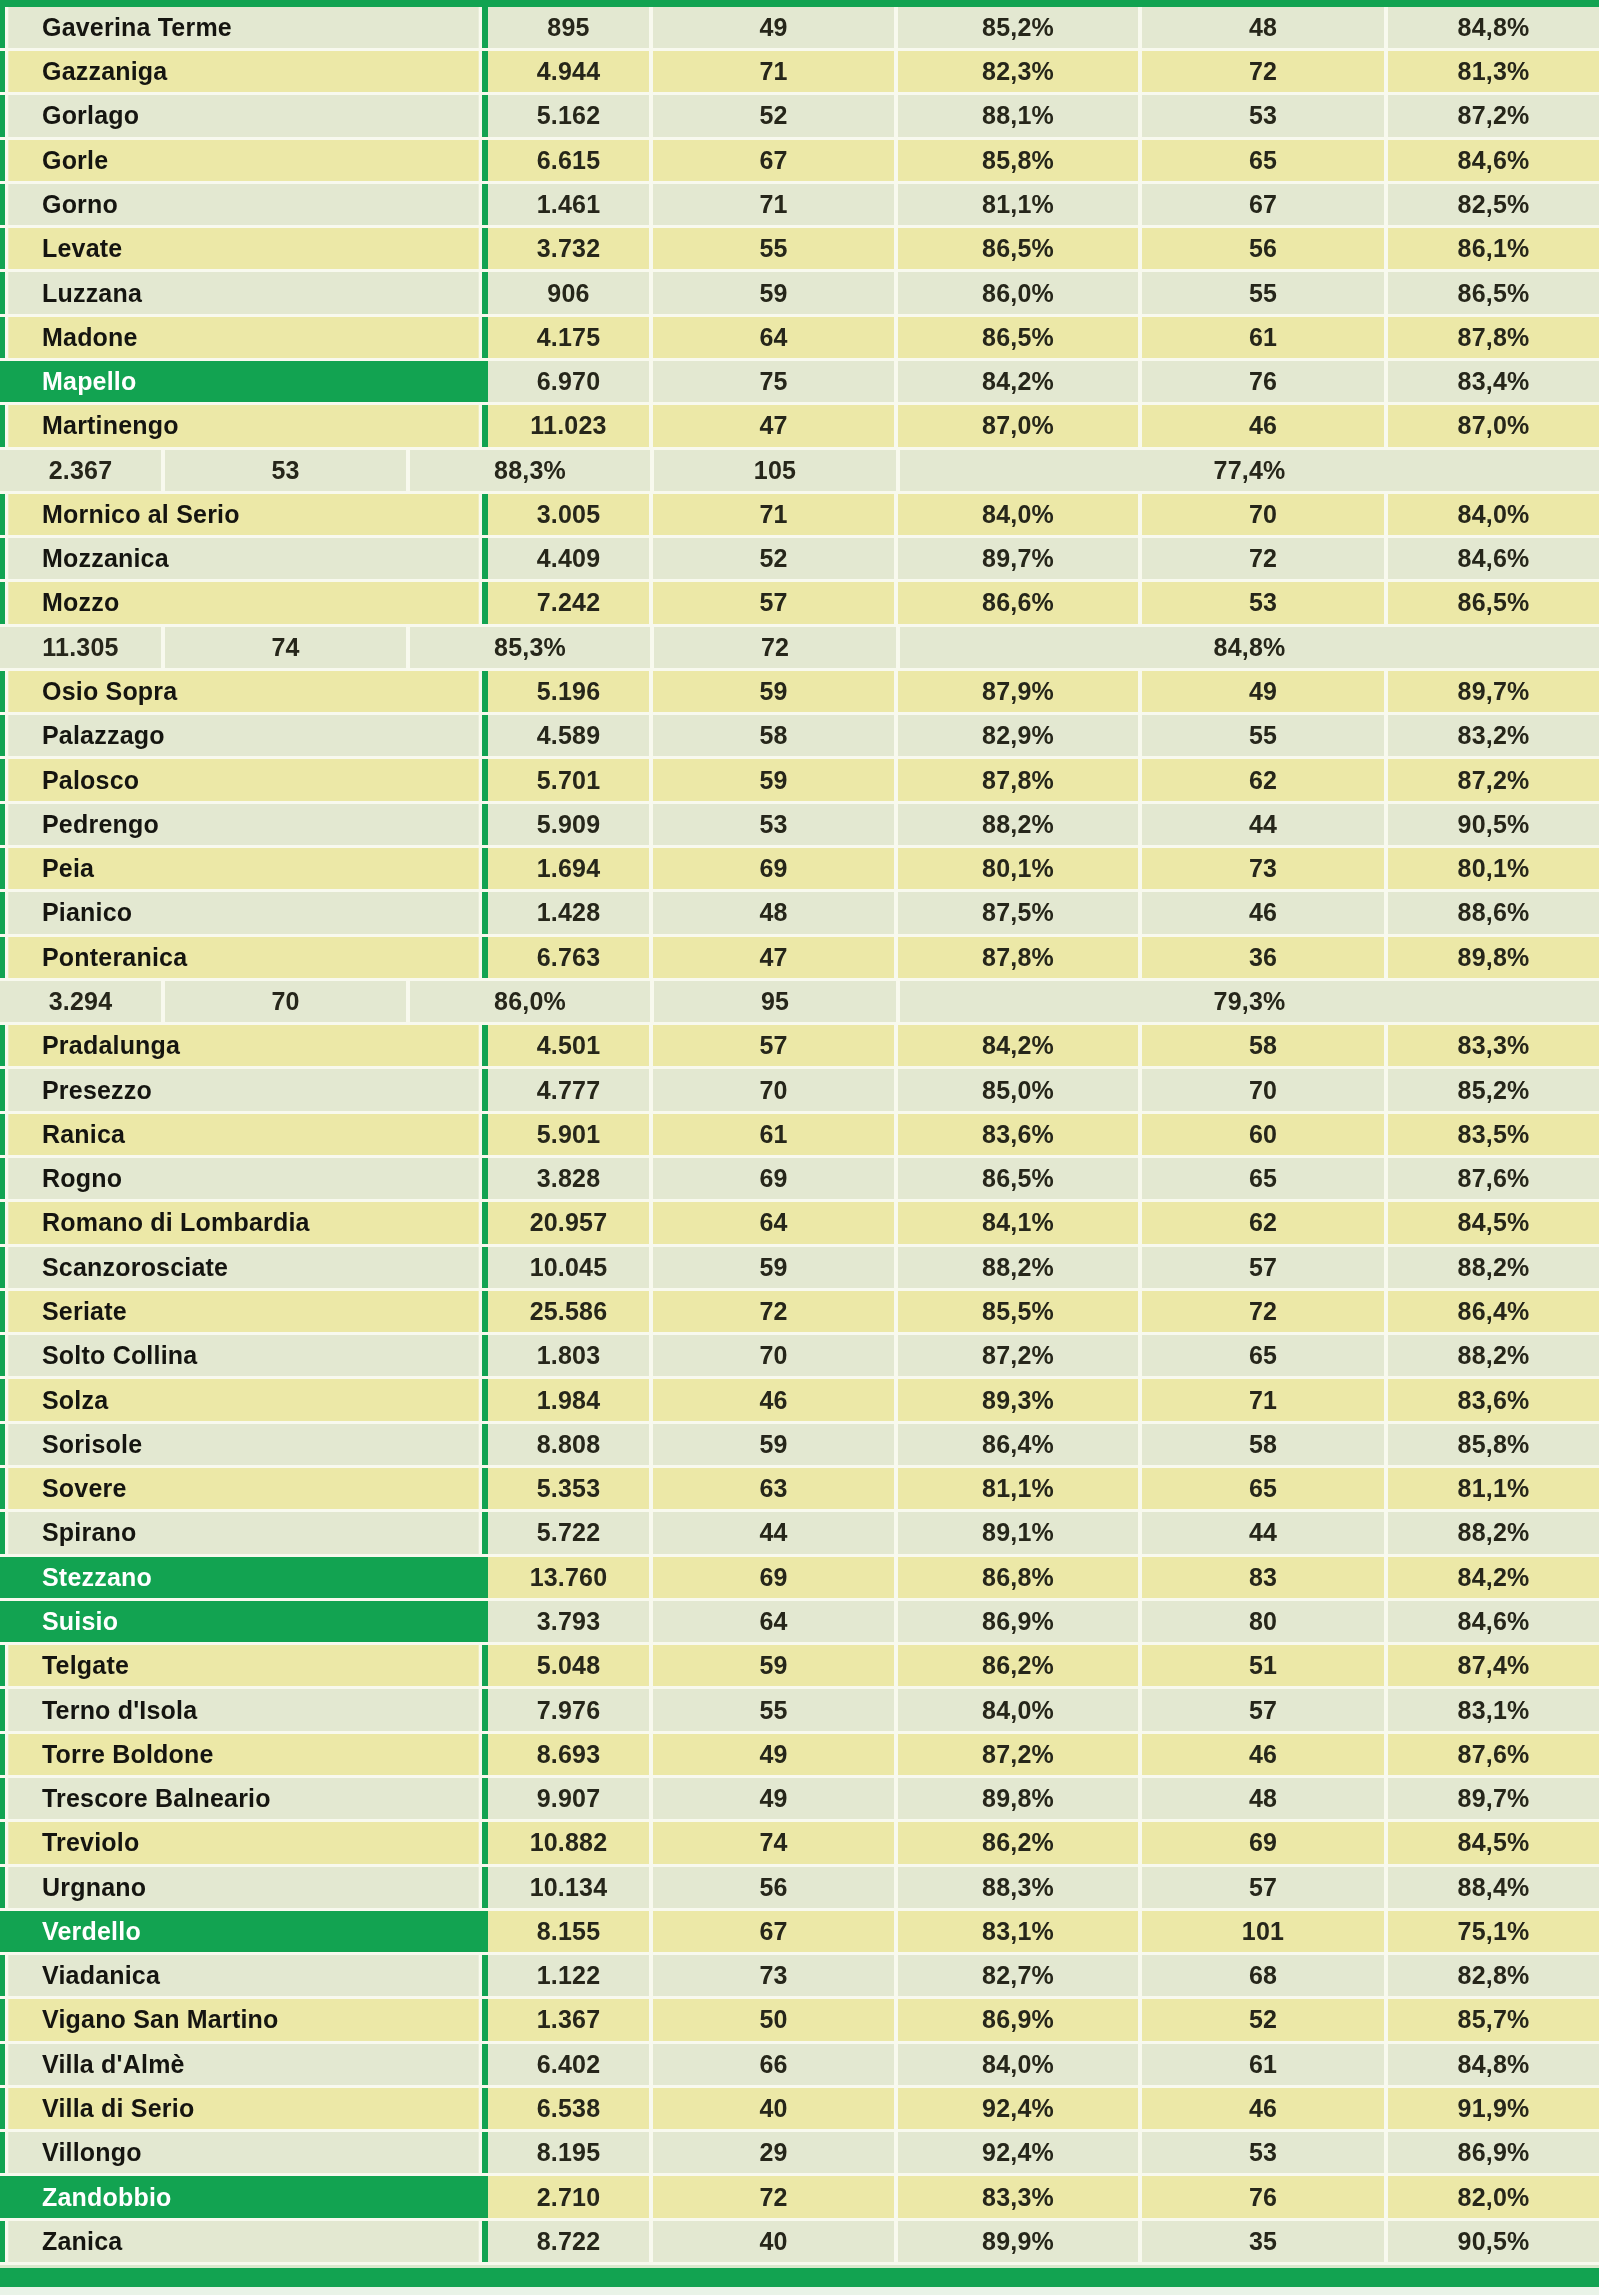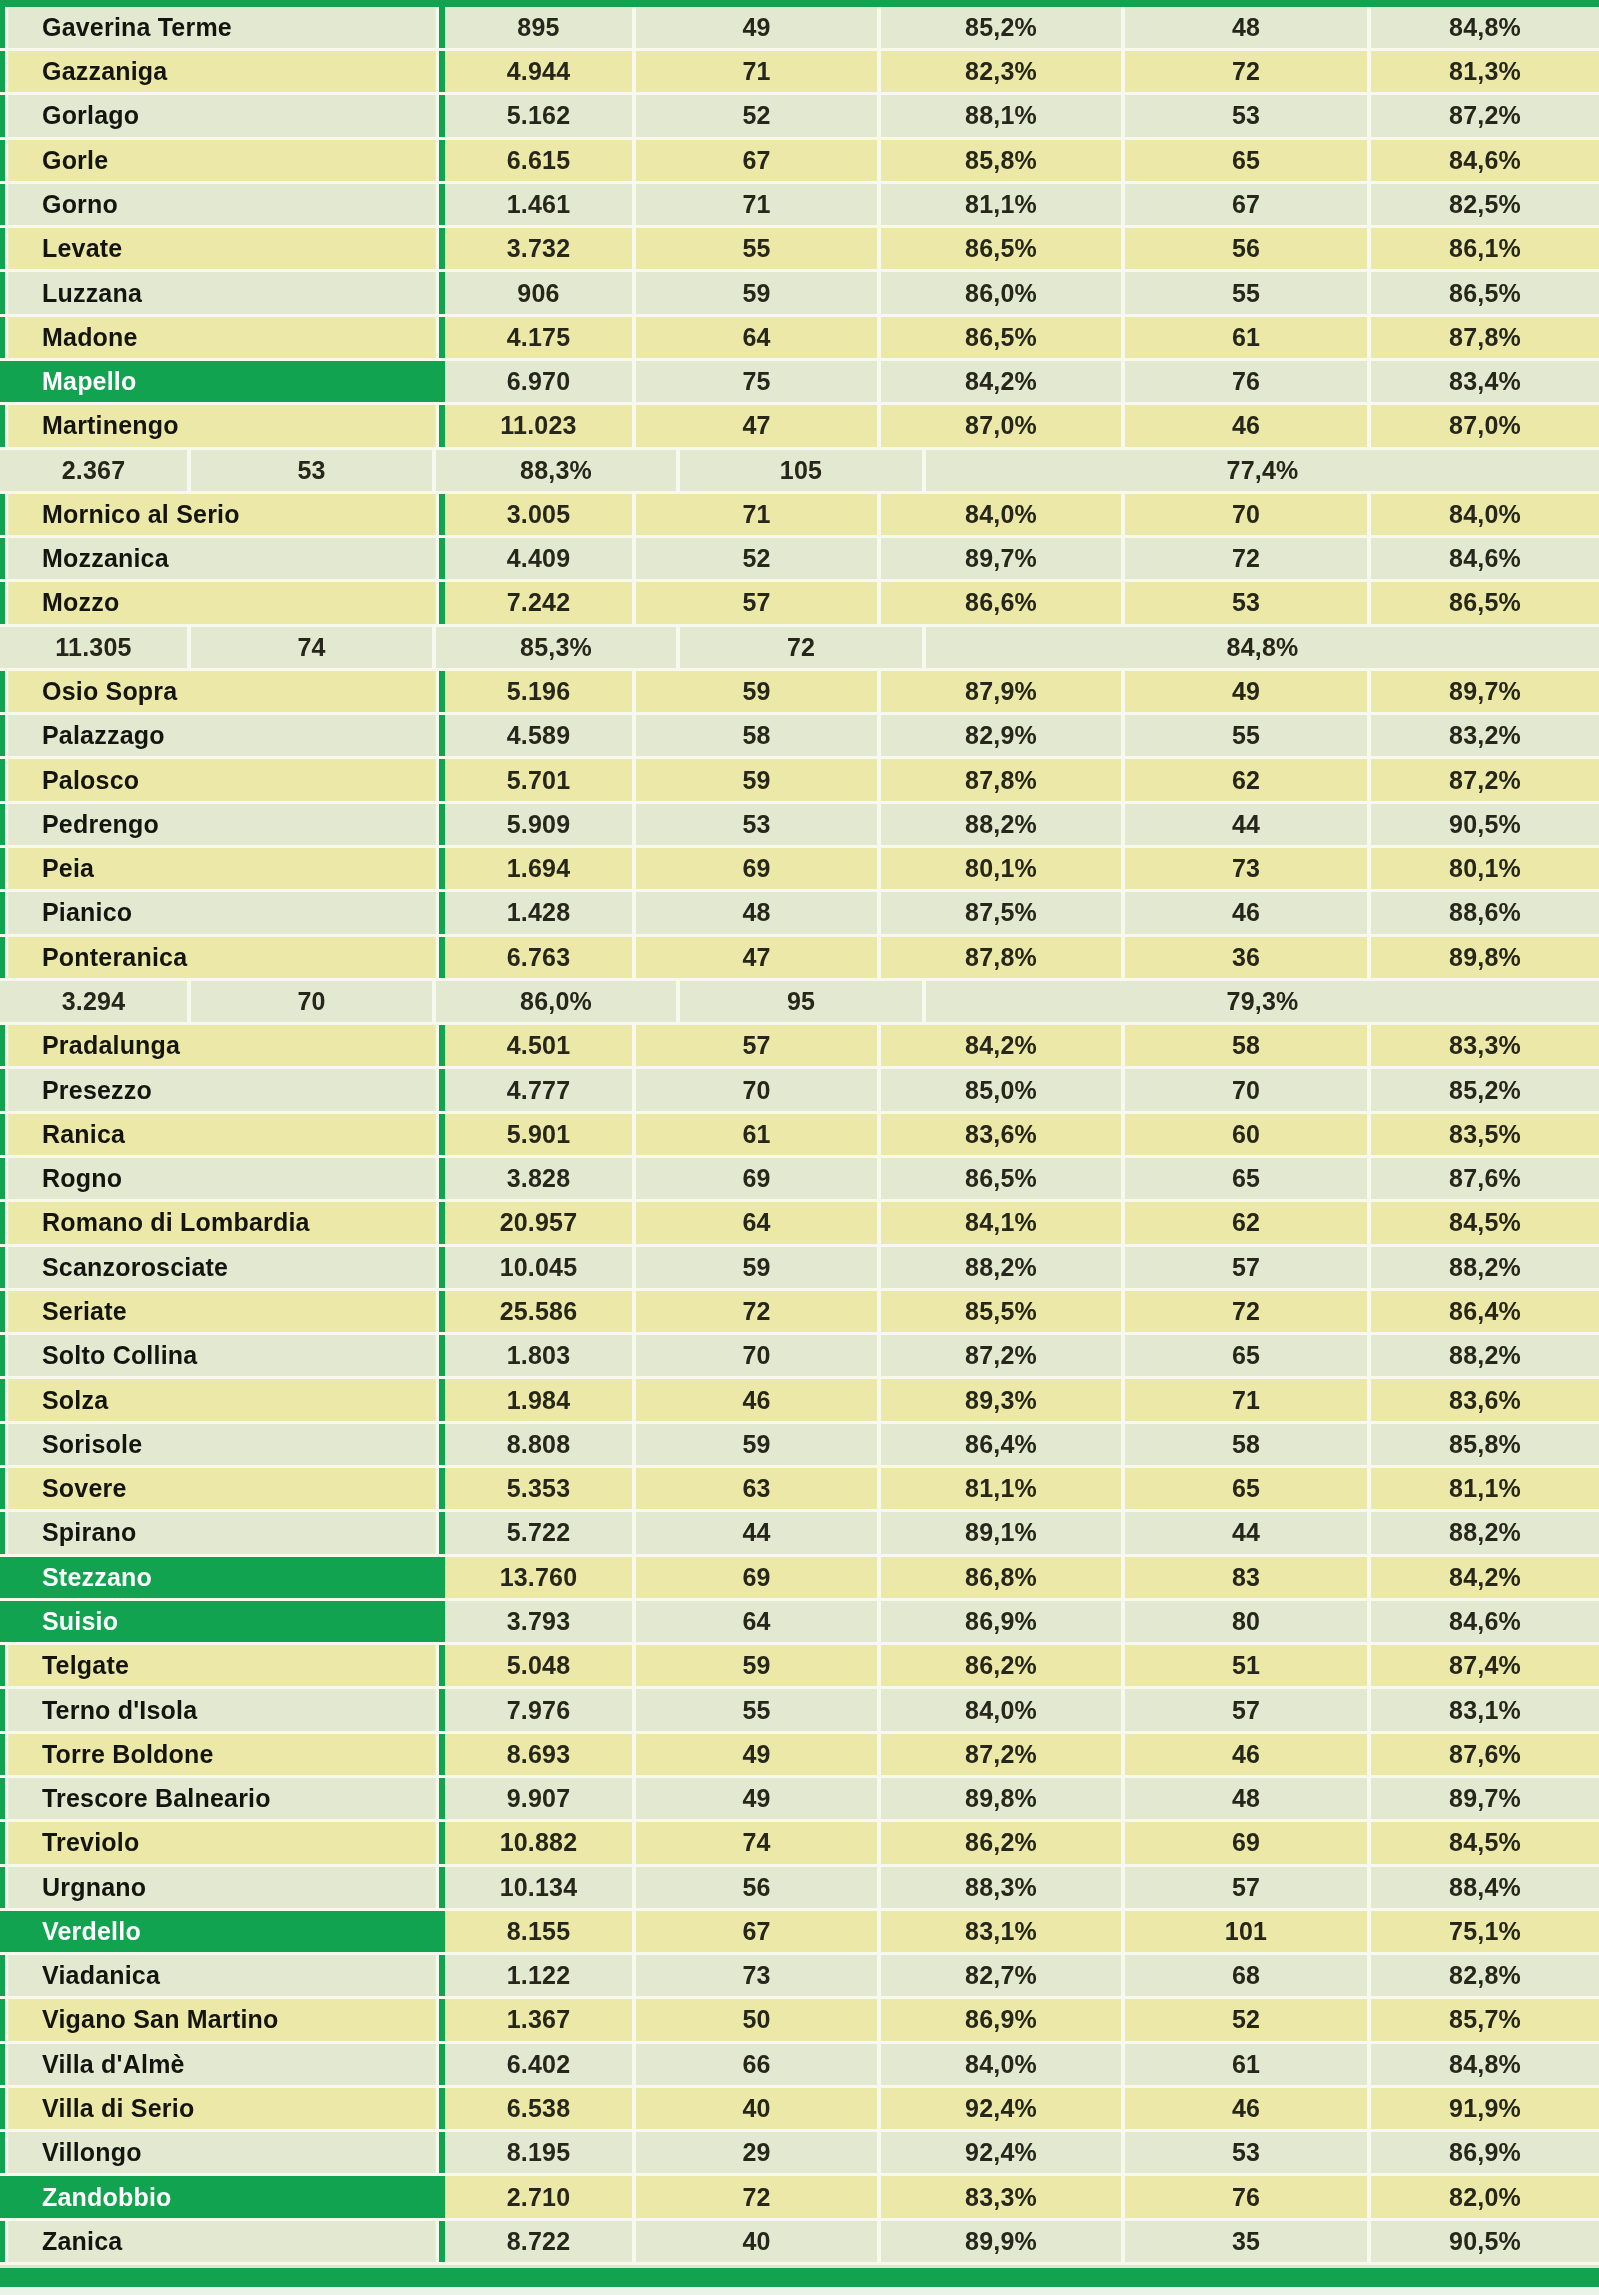--- a/index.html
+++ b/index.html
@@ -35,29 +35,29 @@
 
   .cell{
     box-sizing:border-box;
     display:flex;align-items:center;
     color:#26261A;
     font-weight:bold;
     font-size:25px;
     letter-spacing:0.2px;
   }
   .cell.name{
-    width:445px;flex:0 0 auto;
+    width:488px;flex:0 0 auto;
     border-left:5.8px solid #12A351;
     border-right:6.7px solid #12A351;
     box-shadow:inset 3.3px 0 0 #F8F9EE, inset -3.3px 0 0 #F8F9EE;
     padding-left:37px;
     color:#151510;
   }
   .cell.val{justify-content:center;}
-  .cell.c0{width:187px;flex:0 0 auto;}
+  .cell.c0{width:161px;flex:0 0 auto;}
   .cell.c1{width:245px;flex:0 0 auto;border-left:4.2px solid #F8F9EE;}
   .cell.c2{width:244px;flex:0 0 auto;border-left:4.2px solid #F8F9EE;}
   .cell.c3{width:246px;flex:0 0 auto;border-left:4.2px solid #F8F9EE;}
   .cell.c4{flex:1 1 auto;border-left:4.2px solid #F8F9EE;}
 
   
   .row.hl .cell.name{
     background:#12A351 !important;
     box-shadow:none;
     color:#FFFFFF;

